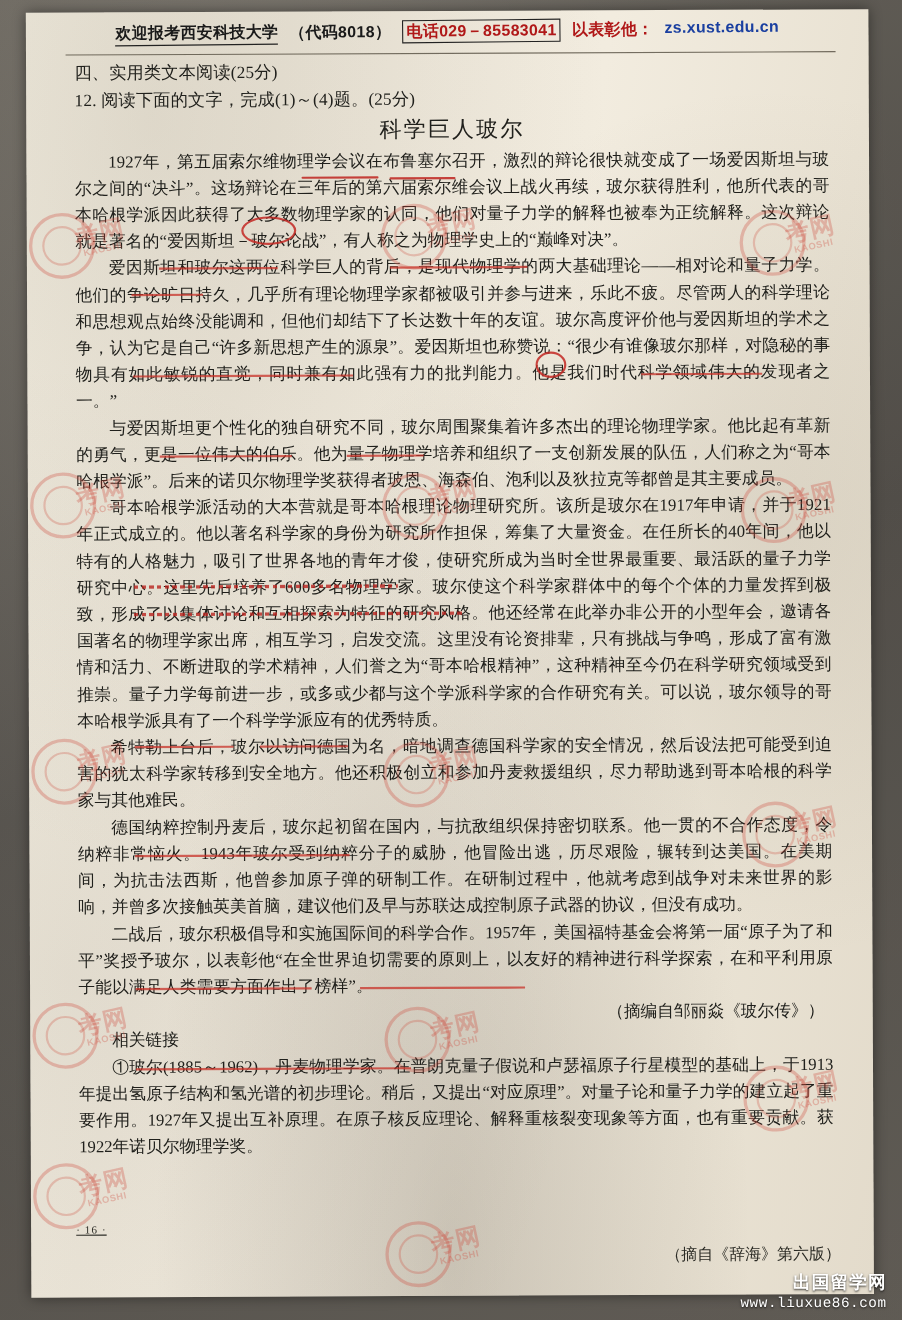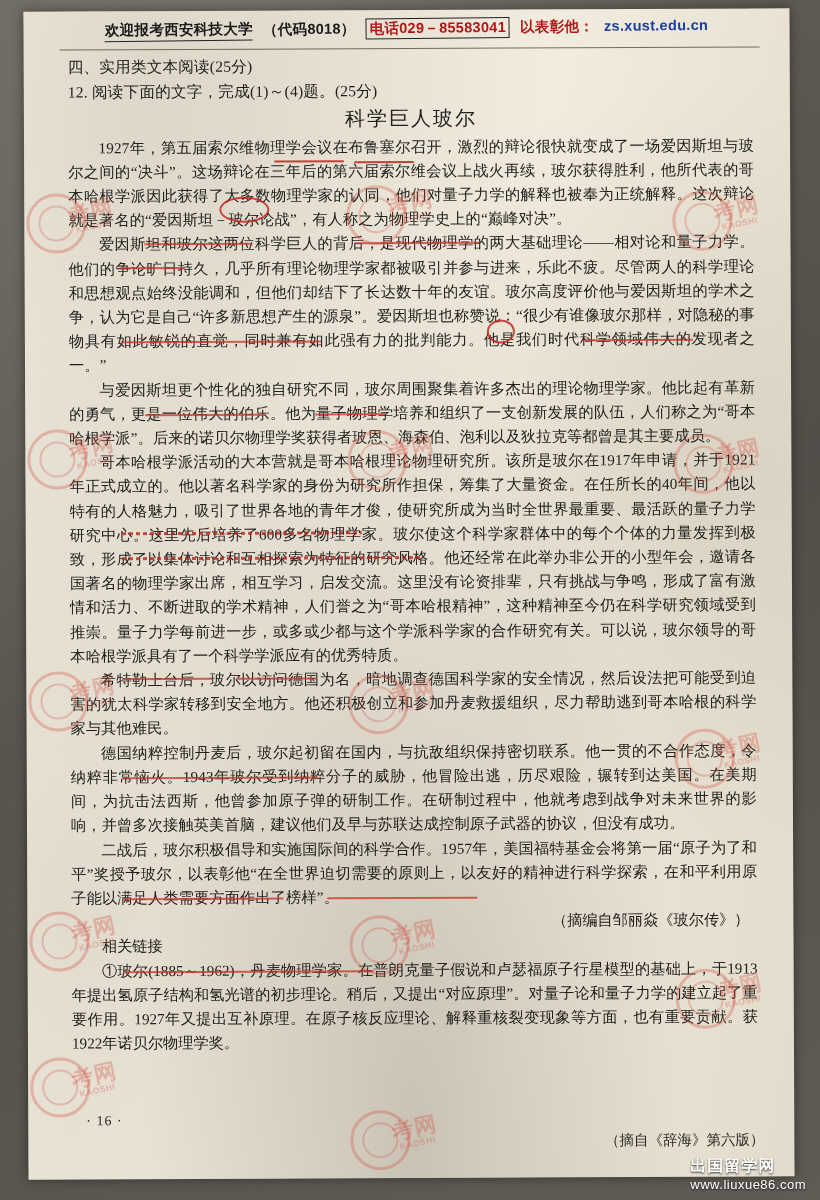--- a/index.html
+++ b/index.html
@@ -120,25 +120,26 @@
     margin: 0;
   }
   .src-right {
     text-align: right;
     margin: 0;
     padding-right: 8px;
   }
   
   .page-num {
     position: absolute;
-    left: 58px;
+    left: 41px;
     top: 1102px;
-    font-size: 14px;
+    font-size: 10px;
     letter-spacing: 1px;
     color: #2a2a24;
+    text-decoration: underline;
   }
   .src-bottom {
     position: absolute;
     right: 30px;
     top: 1122px;
     font-size: 14.5px;
     color: #2a2a24;
   }
   
   .mark {
@@ -193,21 +194,22 @@
     left: 9px; top: 9px;
     width: 32px; height: 32px;
     border: 2px solid rgba(205,70,55,0.26);
     border-radius: 50%;
   }
   
   .site-wm {
     position: absolute;
     right: 14px;
     bottom: 8px;
-    font-family: Liberation Sans, sans-serif;
+    text-align: right;
+    font-family: Liberation Mono, monospace;
     color: #ffffff;
     text-shadow: 0 1px 2px rgba(0,0,0,0.8);
   }
   .site-wm .s1 { font-size: 16px; font-weight: bold; letter-spacing: 1px; }
   .site-wm .s2 { font-size: 13px; letter-spacing: 0.5px; }
 </style>
 </head>
 <body>
 
 <div id="page">

